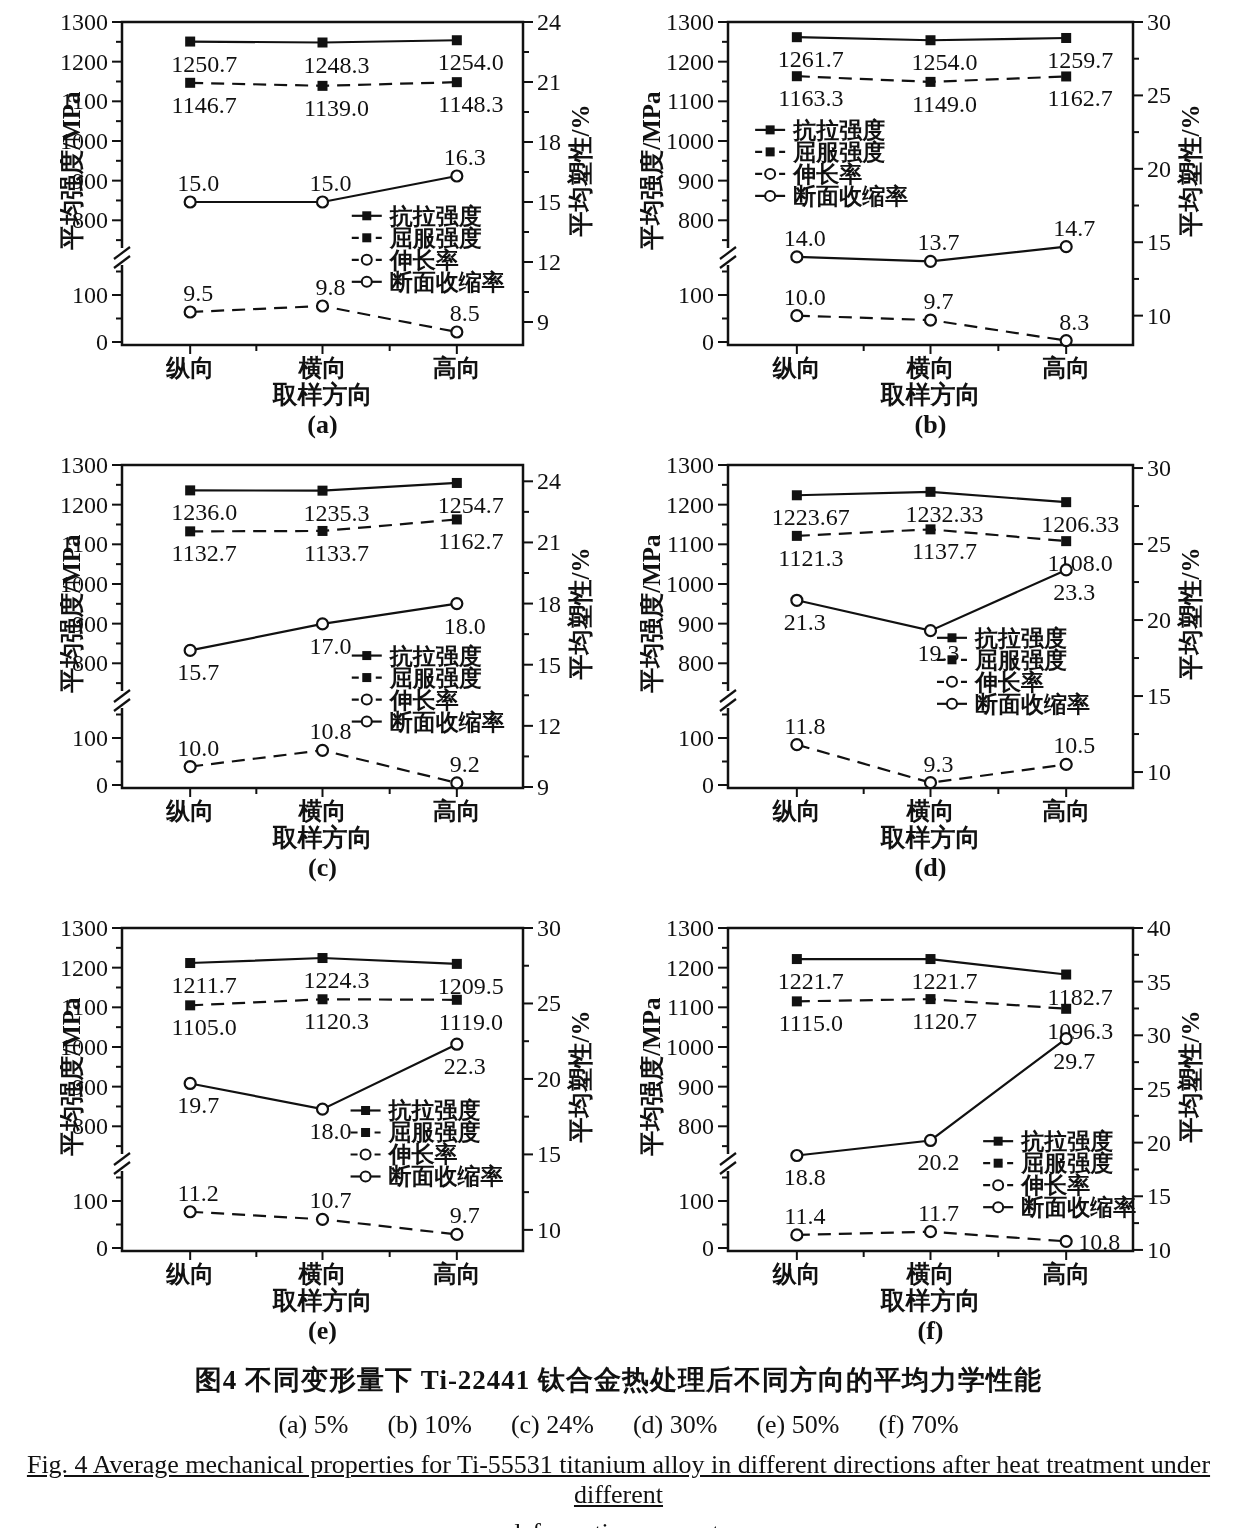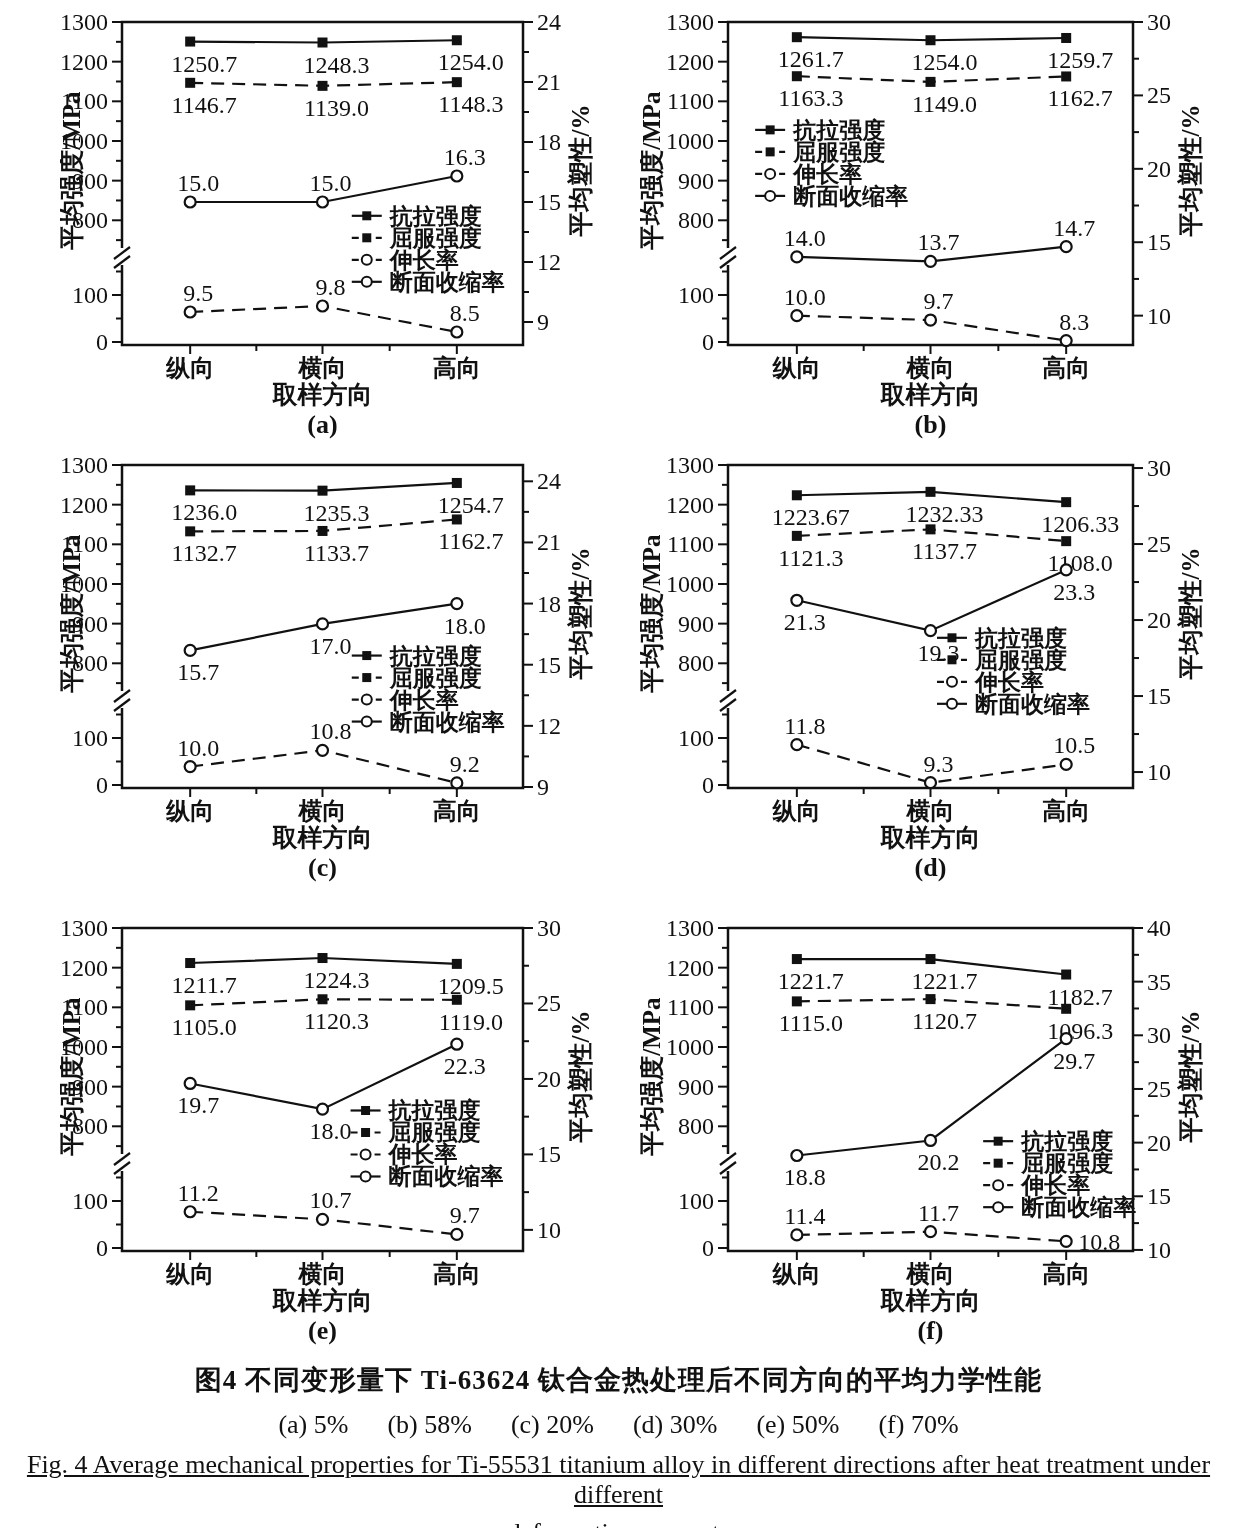--- a/index.html
+++ b/index.html
@@ -602,18 +602,18 @@
         <text x="381.15" y="265.18" text-anchor="start" font-size="23" font-weight="600" font-family="&quot;Liberation Serif&quot;,&quot;DejaVu Serif&quot;,serif">屈服强度</text>
         <line x1="343.15" y1="279.18" x2="373.15" y2="279.18" stroke="#111111" stroke-width="2.2" stroke-dasharray="7 5"></line>
         <circle cx="358.15" cy="279.18" r="5" fill="#fff" stroke="#111111" stroke-width="2"></circle>
         <text x="381.15" y="287.18" text-anchor="start" font-size="23" font-weight="600" font-family="&quot;Liberation Serif&quot;,&quot;DejaVu Serif&quot;,serif">伸长率</text>
         <line x1="343.15" y1="301.18" x2="373.15" y2="301.18" stroke="#111111" stroke-width="2.2"></line>
         <circle cx="358.15" cy="301.18" r="5" fill="#fff" stroke="#111111" stroke-width="2"></circle>
         <text x="381.15" y="309.18" text-anchor="start" font-size="23" font-weight="600" font-family="&quot;Liberation Serif&quot;,&quot;DejaVu Serif&quot;,serif">断面收缩率</text>
       </svg></figure>
 
   <div class="caption">
-    <div class="cap-cn">图4  不同变形量下 Ti-63624 钛合金热处理后不同方向的平均力学性能</div>
-    <div class="cap-sub">(a) 5%      (b) 58%      (c) 20%      (d) 30%      (e) 50%      (f) 70%</div>
+    <div class="cap-cn">图4  不同变形量下 Ti-22441 钛合金热处理后不同方向的平均力学性能</div>
+    <div class="cap-sub">(a) 5%      (b) 10%      (c) 24%      (d) 30%      (e) 50%      (f) 70%</div>
     <div class="cap-en">Fig. 4   Average mechanical properties for Ti-55531 titanium alloy in different directions after heat treatment under different</div>
     <div class="cap-en">deformation amounts</div>
   </div>
 </div>
 
 </body></html>

